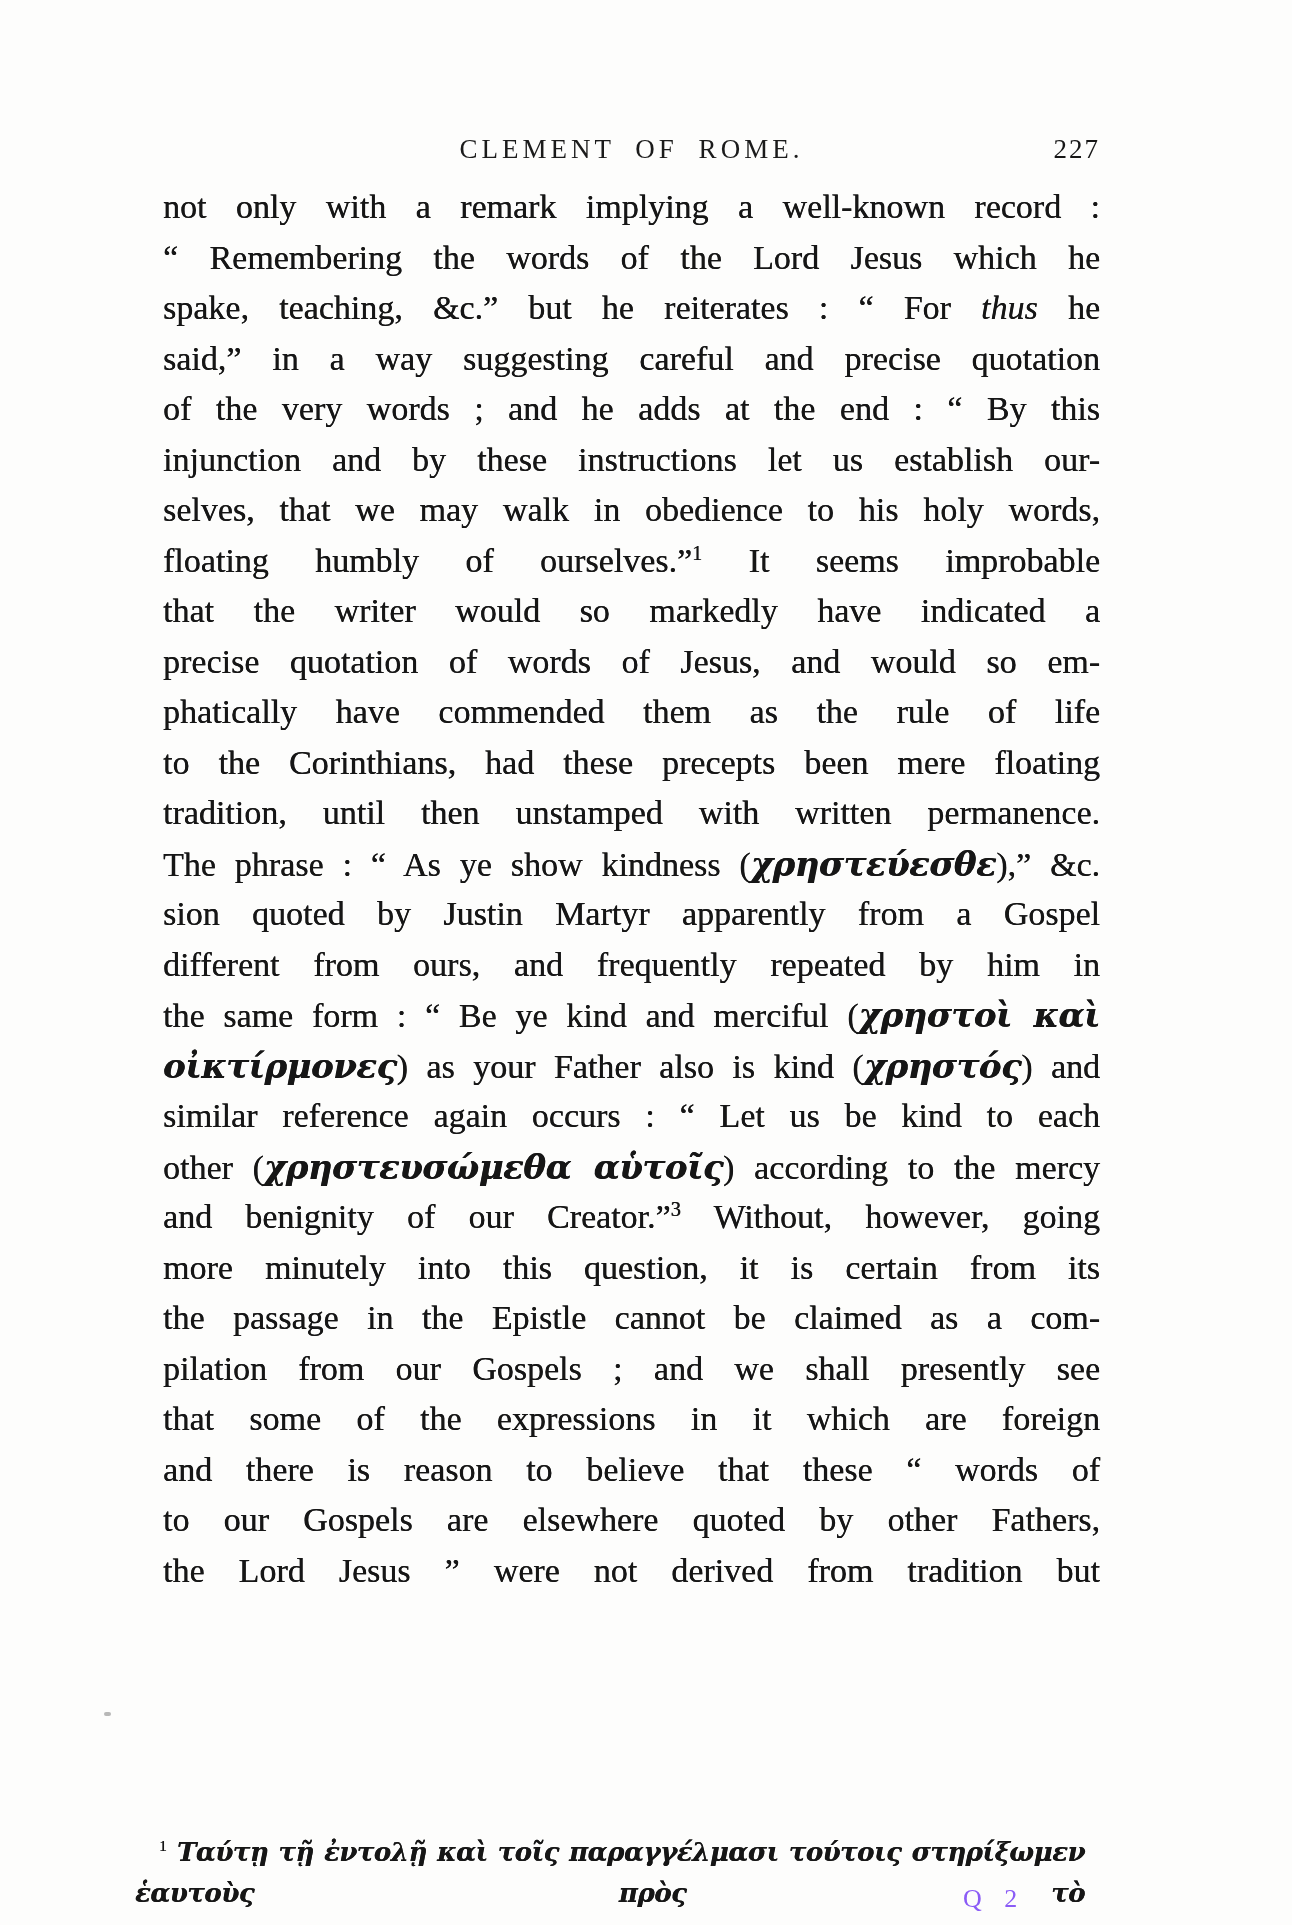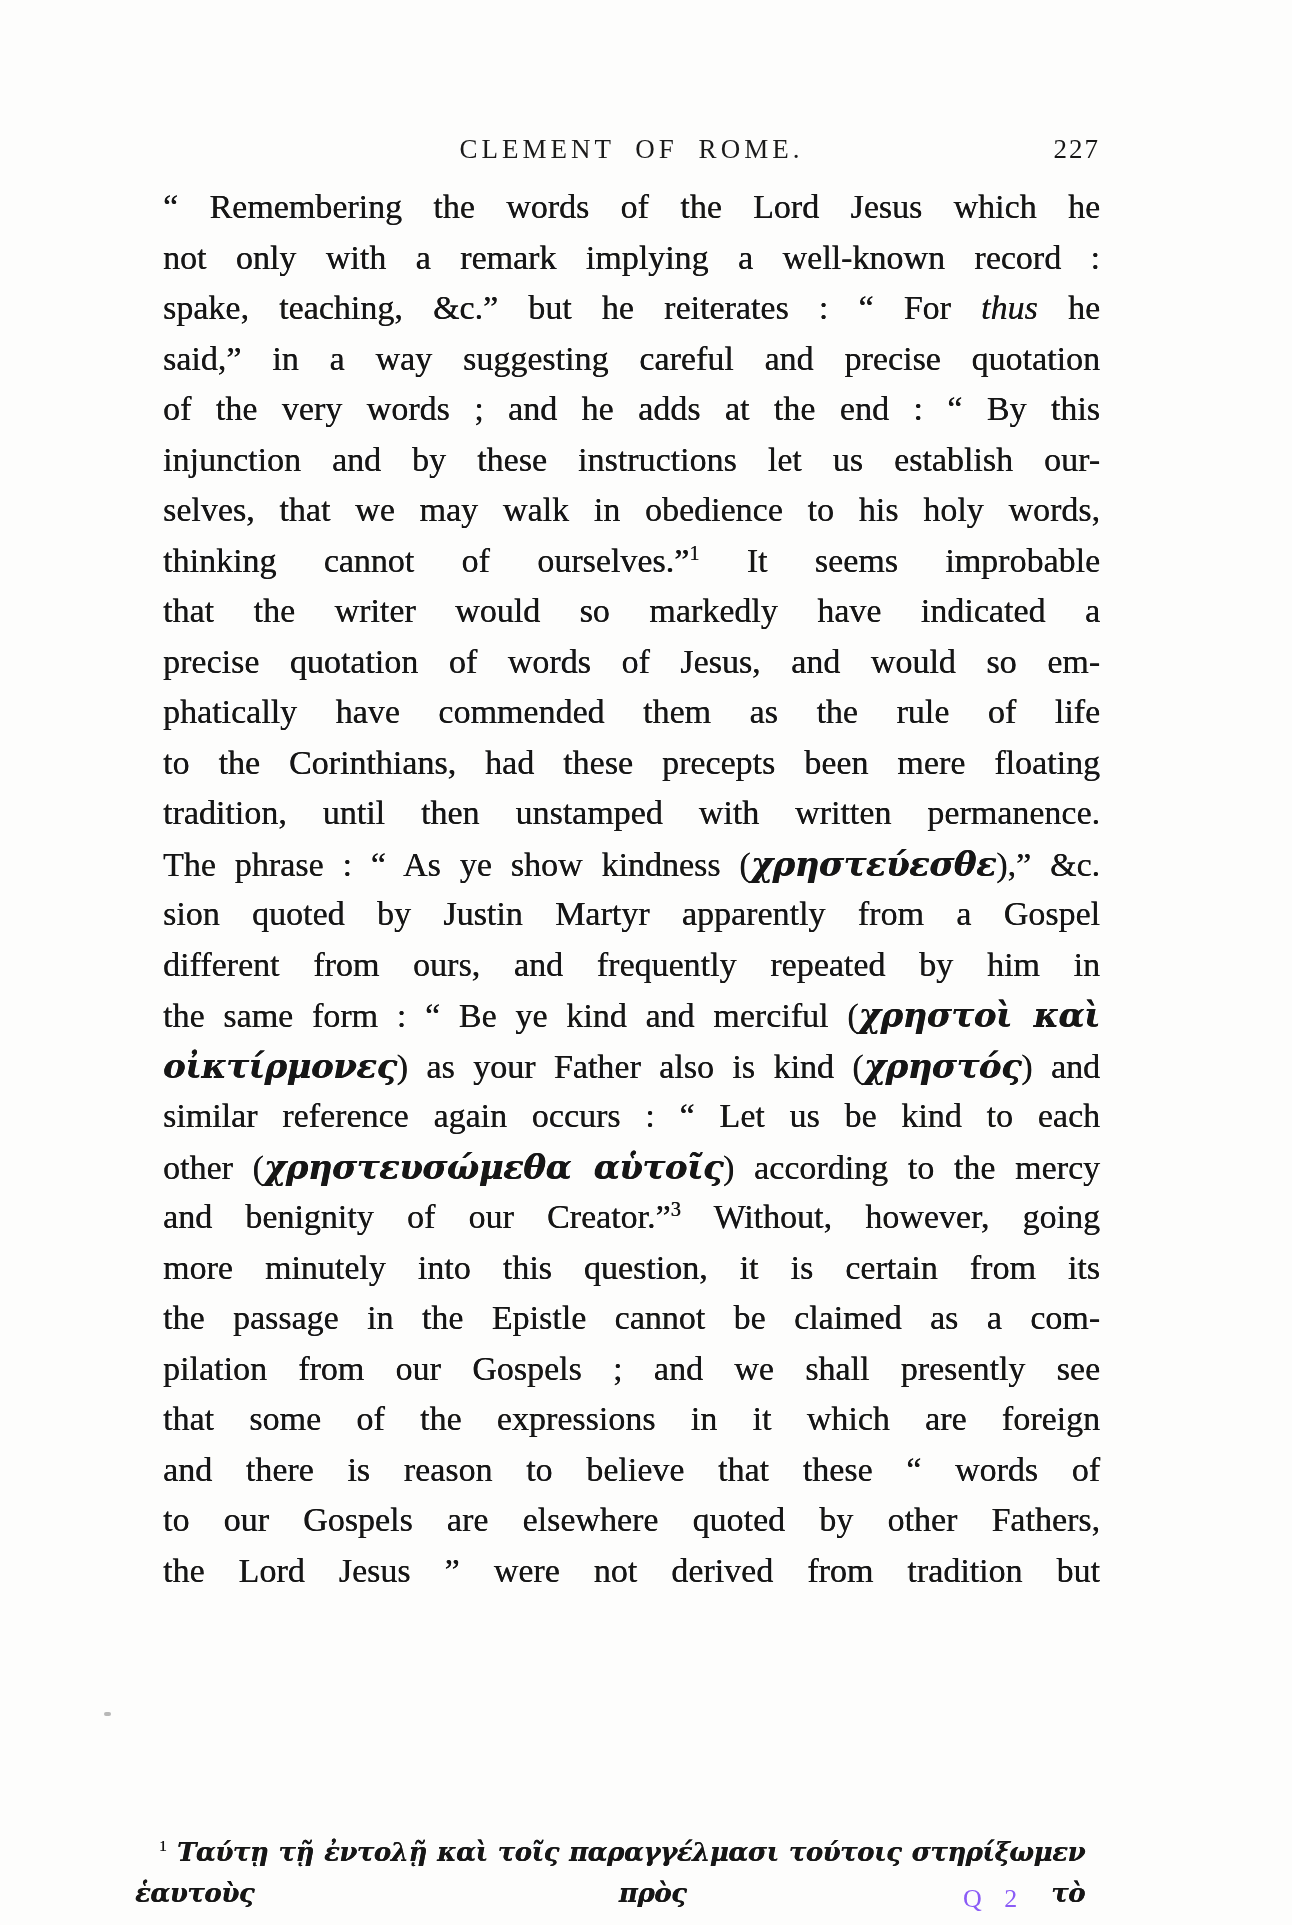--- a/index.html
+++ b/index.html
@@ -99,28 +99,28 @@
 <body>
 
 <div class="page">
 
   <div class="header-row">
     <span class="title">CLEMENT OF ROME.</span>
     <span class="pagenum">227</span>
   </div>
 
   <div class="body">
+      <div class="line"><span>not only with a remark implying a well-known record :</span></div>
       <div class="line"><span>“ Remembering the words of the Lord Jesus which he</span></div>
-      <div class="line"><span>not only with a remark implying a well-known record :</span></div>
       <div class="line"><span>spake, teaching, &amp;c.” but he reiterates : “ For </span><span class="it">thus</span><span> he</span></div>
       <div class="line"><span>said,” in a way suggesting careful and precise quotation</span></div>
       <div class="line"><span>of the very words ; and he adds at the end : “ By this</span></div>
       <div class="line"><span>injunction and by these instructions let us establish our-</span></div>
       <div class="line"><span>selves, that we may walk in obedience to his holy words,</span></div>
-      <div class="line"><span>thinking cannot of ourselves.”</span><span class="sup">1</span><span> It seems improbable</span></div>
+      <div class="line"><span>floating humbly of ourselves.”</span><span class="sup">1</span><span> It seems improbable</span></div>
       <div class="line"><span>that the writer would so markedly have indicated a</span></div>
       <div class="line"><span>precise quotation of words of Jesus, and would so em-</span></div>
       <div class="line"><span>phatically have commended them as the rule of life</span></div>
       <div class="line"><span>to the Corinthians, had these precepts been mere floating</span></div>
       <div class="line"><span>tradition, until then unstamped with written permanence.</span></div>
       <div class="line"><span>The phrase : “ As ye show kindness (</span><span class="gk">χρηστεύεσθε</span><span>),” &amp;c.</span></div>
       <div class="line"><span>sion quoted by Justin Martyr apparently from a Gospel</span></div>
       <div class="line"><span>different from ours, and frequently repeated by him in</span></div>
       <div class="line"><span>the same form : “ Be ye kind and merciful (</span><span class="gk">χρηστοὶ καὶ</span></div>
       <div class="line"><span class="gk">οἰκτίρμονες</span><span>) as your Father also is kind (</span><span class="gk">χρηστός</span><span>) and</span></div>

